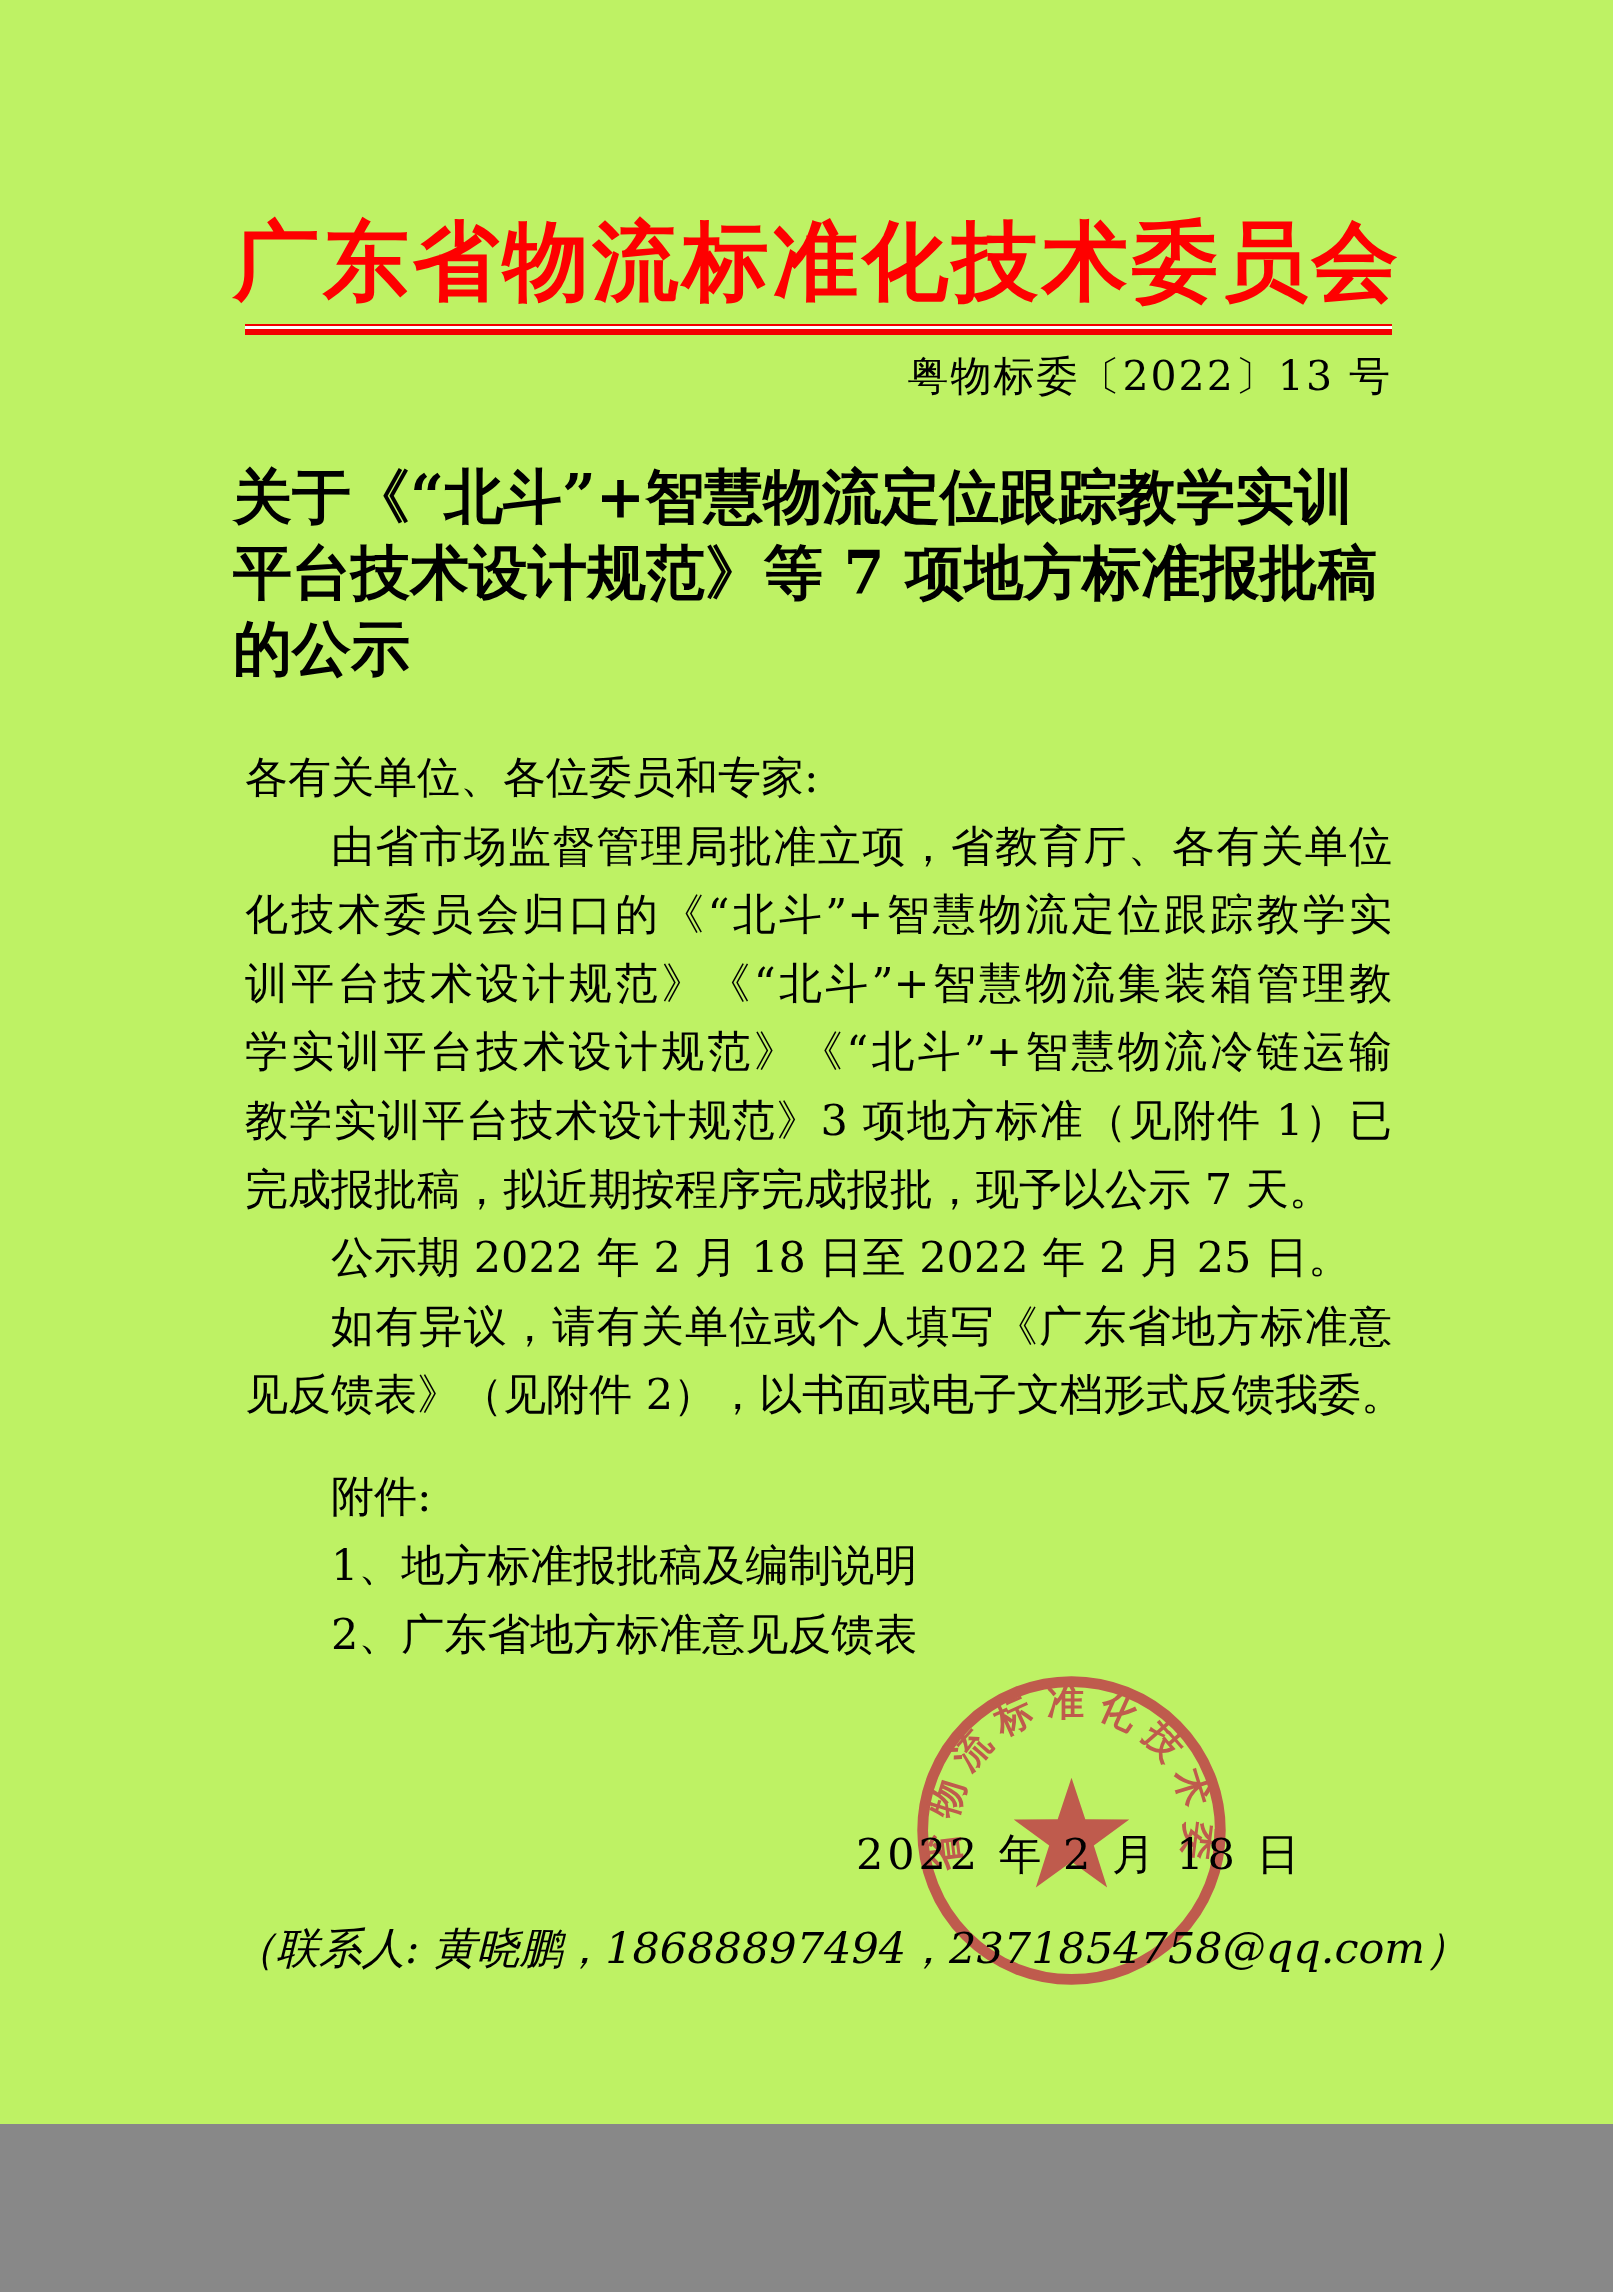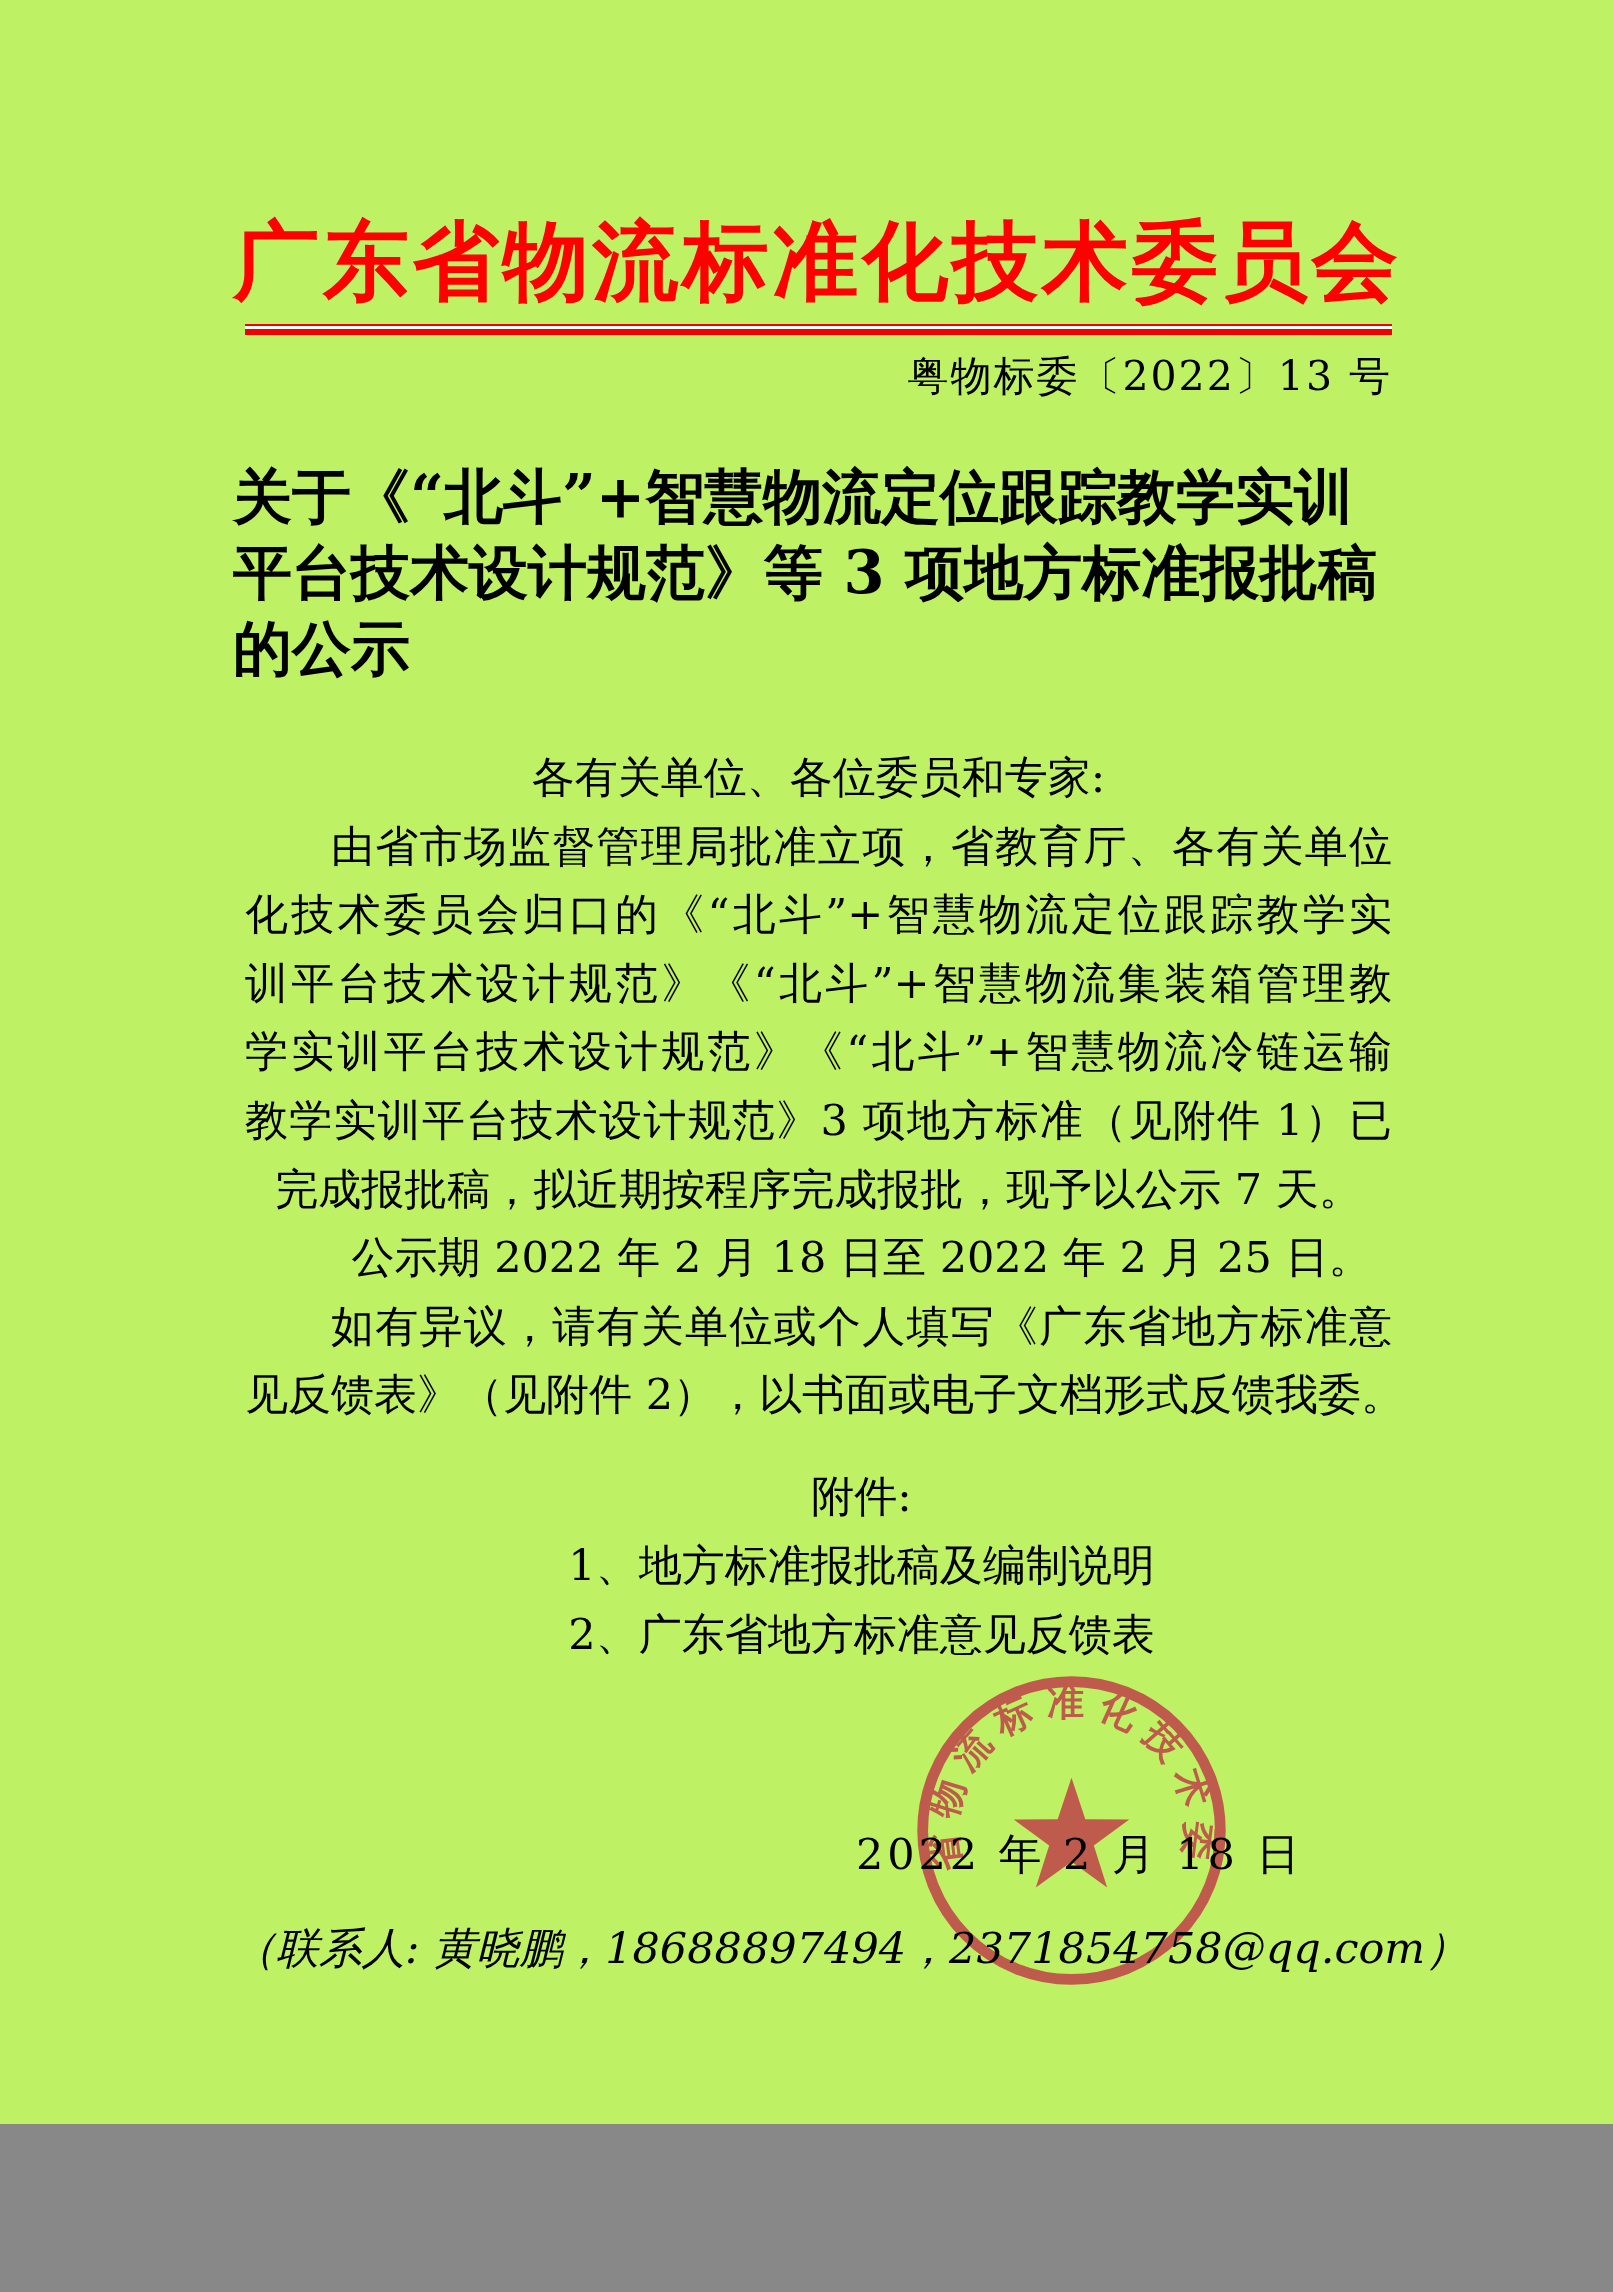--- a/index.html
+++ b/index.html
@@ -37,21 +37,20 @@
     text-align:left;
     font-weight:bold;
     font-size:59px;
     line-height:76px;
     margin:0;
   }
   .body-line{
     position:absolute;left:245px;width:1147px;height:69px;
     font-size:43px;line-height:69px;
     white-space:nowrap;
-    text-align:center;
   }
   .indent{padding-left:86px;width:1061px;}
   .just{
     white-space:normal;
     text-align:justify;
     text-align-last:justify;
     text-justify:inter-ideograph;
     overflow:hidden;
   }
   .seal{
@@ -81,21 +80,21 @@
 <div class="page">
 
   <div class="org-title">广东省物流标准化技术委员会</div>
 
   <div class="red-rule"></div>
 
   <div class="doc-number">粤物标委〔2022〕13 号</div>
 
   <h2 class="doc-title">
     <div>关于《“北斗”+智慧物流定位跟踪教学实训</div>
-    <div>平台技术设计规范》等 3 项地方标准报批稿</div>
+    <div>平台技术设计规范》等 7 项地方标准报批稿</div>
     <div>的公示</div>
   </h2>
 
   <div class="body-line" style="top:743px">各有关单位、各位委员和专家:</div>
   <div class="body-line indent just" style="top:812px">由省市场监督管理局批准立项，省教育厅、各有关单位</div>
   <div class="body-line just" style="top:880px">化技术委员会归口的《“北斗”+智慧物流定位跟踪教学实</div>
   <div class="body-line just" style="top:949px">训平台技术设计规范》《“北斗”+智慧物流集装箱管理教</div>
   <div class="body-line just" style="top:1017px">学实训平台技术设计规范》《“北斗”+智慧物流冷链运输</div>
   <div class="body-line just" style="top:1086px">教学实训平台技术设计规范》3 项地方标准（见附件 1）已</div>
   <div class="body-line" style="top:1155px">完成报批稿，拟近期按程序完成报批，现予以公示 7 天。</div>

